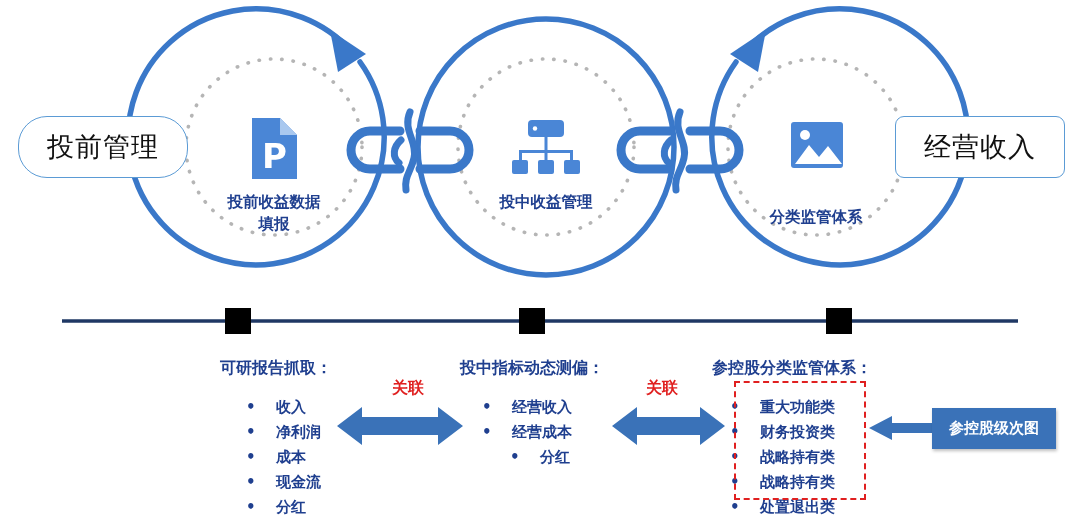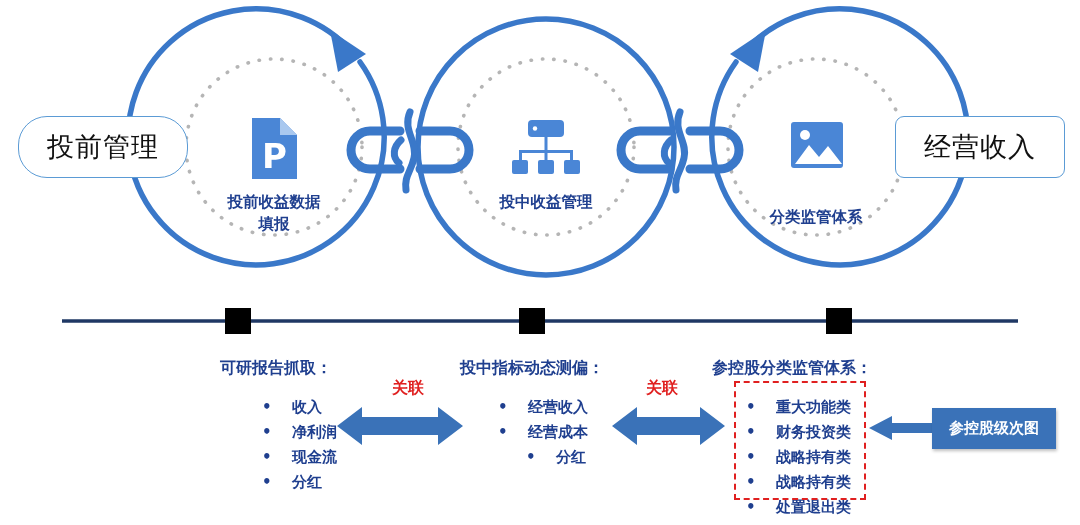--- a/index.html
+++ b/index.html
@@ -66,21 +66,21 @@
     font-family: "DejaVu Sans", "Liberation Sans", sans-serif;
   }
   .col-title {
     font-weight: bold;
     font-size: 16px;
     white-space: nowrap;
     margin-bottom: 16px;
   }
   .col ul {
     list-style: none;
-    margin: 16px;
+    margin: 0;
     padding: 0;
   }
   .col li {
     font-weight: bold;
     font-size: 15px;
     line-height: 25px;
     white-space: nowrap;
     position: relative;
   }
   .bullet {
@@ -247,20 +247,21 @@
   <div class="circ-cap cap3">分类监管体系</div>
 
   <div class="guanlian gl-1">关联</div>
   <div class="guanlian gl-2">关联</div>
 
   <div class="col col-a">
     <div class="col-title">可研报告抓取：</div>
     <ul>
       <li><span class="bullet">•</span><span>收入</span></li>
       <li><span class="bullet">•</span><span>净利润</span></li>
+      <li><span class="bullet">•</span><span>成本</span></li>
       <li><span class="bullet">•</span><span>现金流</span></li>
       <li><span class="bullet">•</span><span>分红</span></li>
     </ul>
   </div>
 
   <div class="col col-b">
     <div class="col-title">投中指标动态测偏：</div>
     <ul>
       <li class="it-1"><span class="bullet">•</span><span>经营收入</span></li>
       <li class="it-2"><span class="bullet">•</span><span>经营成本</span></li>

